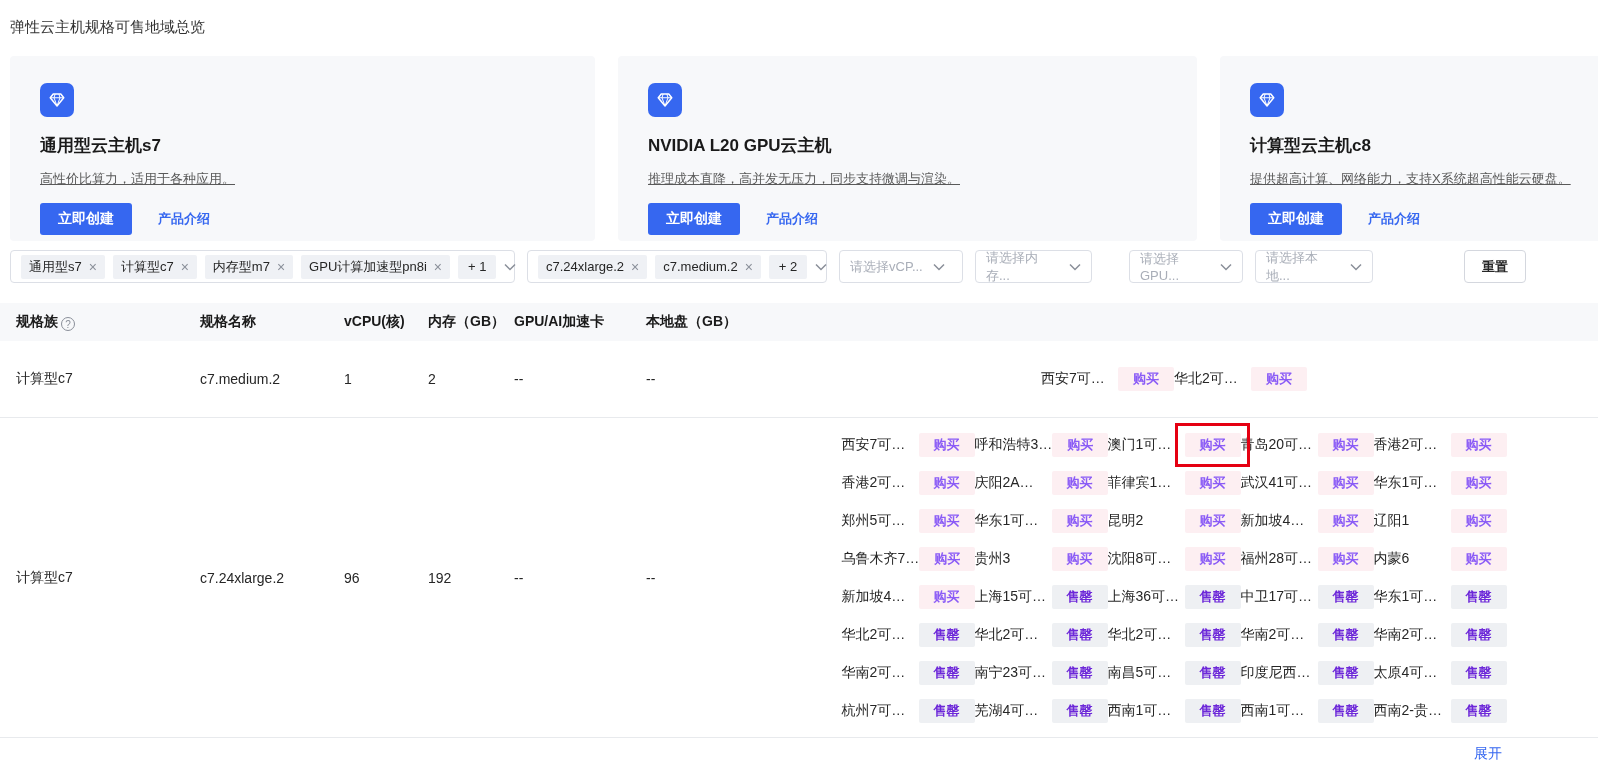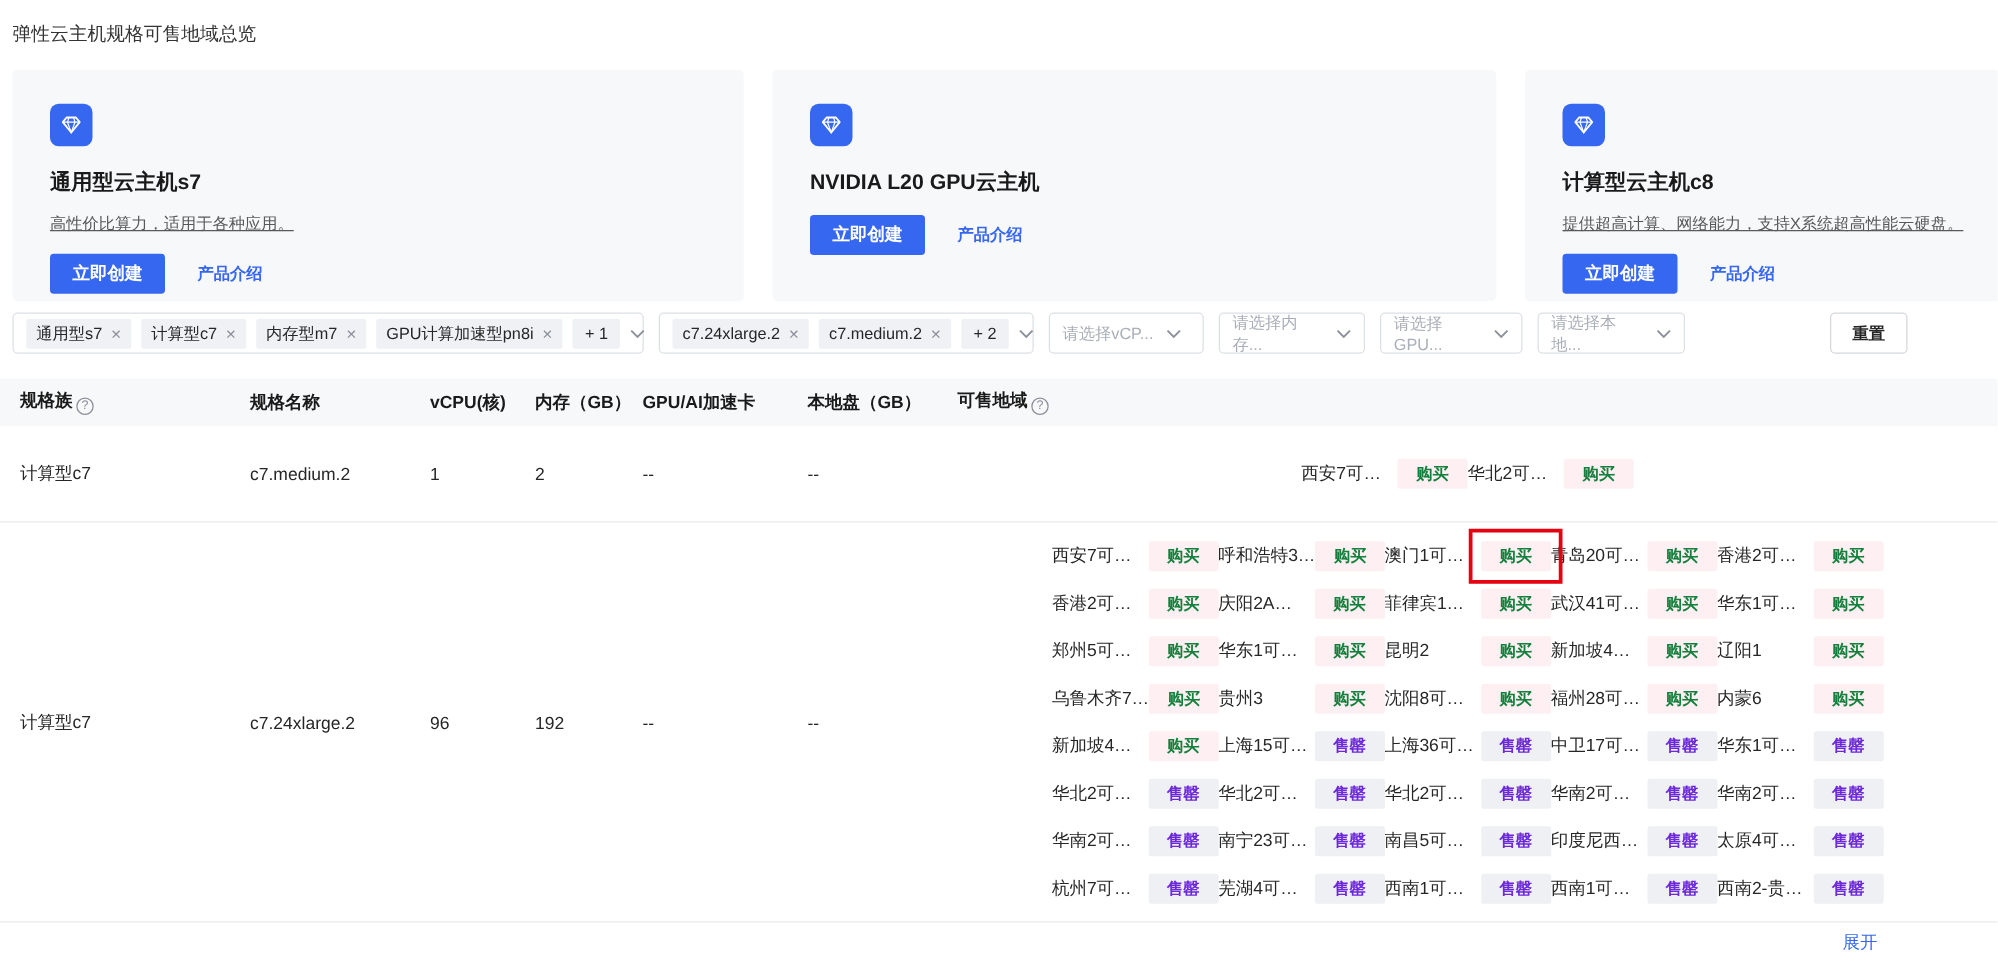--- a/index.html
+++ b/index.html
@@ -26,38 +26,38 @@
   .filters { display:flex; align-items:center; gap:12px; margin:9px 10px 0 10px; }
   .filter-box { height:33px; border:1px solid #dcdfe6; border-radius:4px; background:#fff; display:flex; align-items:center; gap:8px; padding:0 10px; }
   .filter-box.w1 { width:505px; }
   .filter-box.w2 { width:300px; }
   .tag { background:#eff1f5; border-radius:2px; height:24px; line-height:24px; padding:0 8px; font-size:13px; color:#262626; display:flex; align-items:center; gap:7px; white-space:nowrap; }
   .tag .x { color:#8a8f99; font-size:14px; cursor:pointer; line-height:1; }
   .tag.more { padding:0 10px; }
   .chev { margin-left:auto; display:flex; }
   .select { height:33px; border:1px solid #dcdfe6; border-radius:4px; background:#fff; display:flex; align-items:center; padding:0 10px; color:#a9aeb8; font-size:13px; cursor:pointer; }
   .select .chev { margin-left:10px; }
-  .sel1{width:124px}.sel2{width:117px}.sel3{width:114px; }.sel4{width:118px}
+  .sel1{width:124px}.sel2{width:117px}.sel3{width:114px; margin-left:25px;}.sel4{width:118px}
   .btn-reset { margin-left:auto; margin-right:62px; height:33px; padding:0 17px; background:#fff; border:1px solid #d4d7de; border-radius:4px; font-size:13px; font-weight:600; color:#262626; font-family:inherit; cursor:pointer; }
 
   
   .table { margin-top:20px; }
   .trow { display:flex; align-items:center; padding-left:16px; }
   .thead { background:#f7f8fa; height:38px; font-weight:bold; font-size:14px; color:#1a1a1a; }
   .c0{width:184px}.c1{width:144px}.c2{width:84px}.c3{width:86px}.c4{width:132px}.c5{width:104px}.c6{flex:1}
   .thead .c6 { padding-left:16px; }
   .help { display:inline-flex; align-items:center; justify-content:center; width:14px; height:14px; border:1px solid #8a8f99; border-radius:50%; color:#8a8f99; font-size:10px; font-weight:normal; margin-left:3px; vertical-align:-2px; cursor:pointer; }
   .data-row { border-bottom:1px solid #e8eaed; }
   .row1 { height:77px; }
   .row2 { height:320px; }
   .region-row { display:flex; align-items:center; height:38px;justify-content:center; }
   .region-entry { width:133px; flex:none; display:flex; align-items:center; justify-content:space-between; }
   .region-name { font-size:14px; color:#262626; white-space:nowrap; }
   .badge { width:56px; height:24px; line-height:24px; text-align:center; font-size:13px; border-radius:2px; flex:none; position:relative; }
-  .badge.buy { color:#15803d; background:#fdeff2; font-weight:bold; cursor:pointer; }
+  .badge.buy { color:#8b5cf6; background:#fdeff2; font-weight:bold; cursor:pointer; }
   .badge.soldout { color:#6d28d9; background:#eef0f3;font-weight:bold; }
   .badge.hl::after { content:""; position:absolute; left:-10px; right:-9px; top:-10px; bottom:-10px; border:3px solid #e50012; pointer-events:none; }
   .expand-wrap { text-align:right; padding-right:96px; margin-top:7px; }
   .expand-wrap .link { font-size:14px; font-weight:normal; }
 </style>
 </head>
 <body>
 
 <div class="page-title">弹性云主机规格可售地域总览</div>
 
@@ -77,20 +77,21 @@
     </div>
   </div>
   <div class="card">
     <div class="card-icon">
       <svg viewBox="0 0 24 24" width="18" height="18">
           <path d="M7 4h10l4 5-9 11L3 9z" fill="none" stroke="#fff" stroke-width="2" stroke-linejoin="round"></path>
           <path d="M3 9h18M9.5 4L8 9l4 11 4-11-1.5-5" fill="none" stroke="#fff" stroke-width="1.3"></path>
         </svg>
     </div>
     <div class="card-title">NVIDIA L20 GPU云主机</div>
+    <div class="card-desc">推理成本直降，高并发无压力，同步支持微调与渲染。</div>
     <div class="card-actions">
       <button class="btn-primary">立即创建</button>
       <a class="link">产品介绍</a>
     </div>
   </div>
   <div class="card">
     <div class="card-icon">
       <svg viewBox="0 0 24 24" width="18" height="18">
           <path d="M7 4h10l4 5-9 11L3 9z" fill="none" stroke="#fff" stroke-width="2" stroke-linejoin="round"></path>
           <path d="M3 9h18M9.5 4L8 9l4 11 4-11-1.5-5" fill="none" stroke="#fff" stroke-width="1.3"></path>
@@ -186,21 +187,20 @@
 </div>
 
 <div class="table">
   <div class="trow thead">
     <div class="c0"><span>规格族</span><span class="help">?</span></div>
     <div class="c1">规格名称</div>
     <div class="c2">vCPU(核)</div>
     <div class="c3">内存（GB）</div>
     <div class="c4">GPU/AI加速卡</div>
     <div class="c5">本地盘（GB）</div>
-    <div class="c6"><span>可售地域</span><span class="help">?</span></div>
   </div>
 
   <div class="trow data-row row1">
     <div class="c0">计算型c7</div>
     <div class="c1">c7.medium.2</div>
     <div class="c2">1</div>
     <div class="c3">2</div>
     <div class="c4">--</div>
     <div class="c5">--</div>
     <div class="c6">

